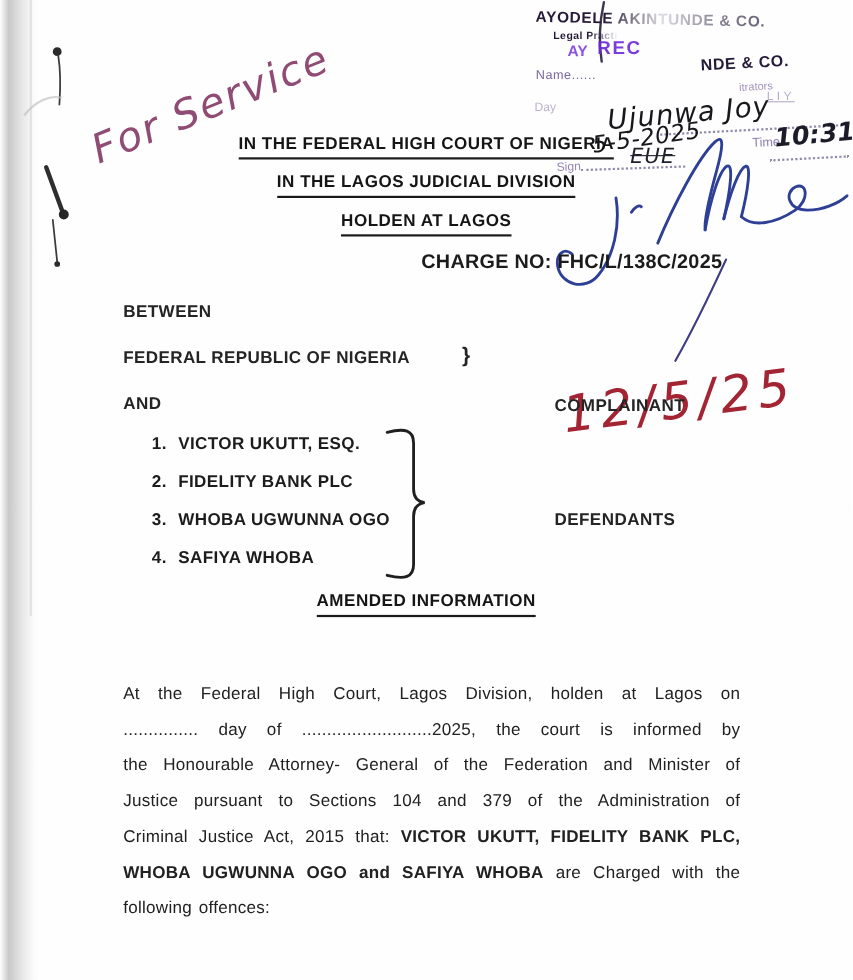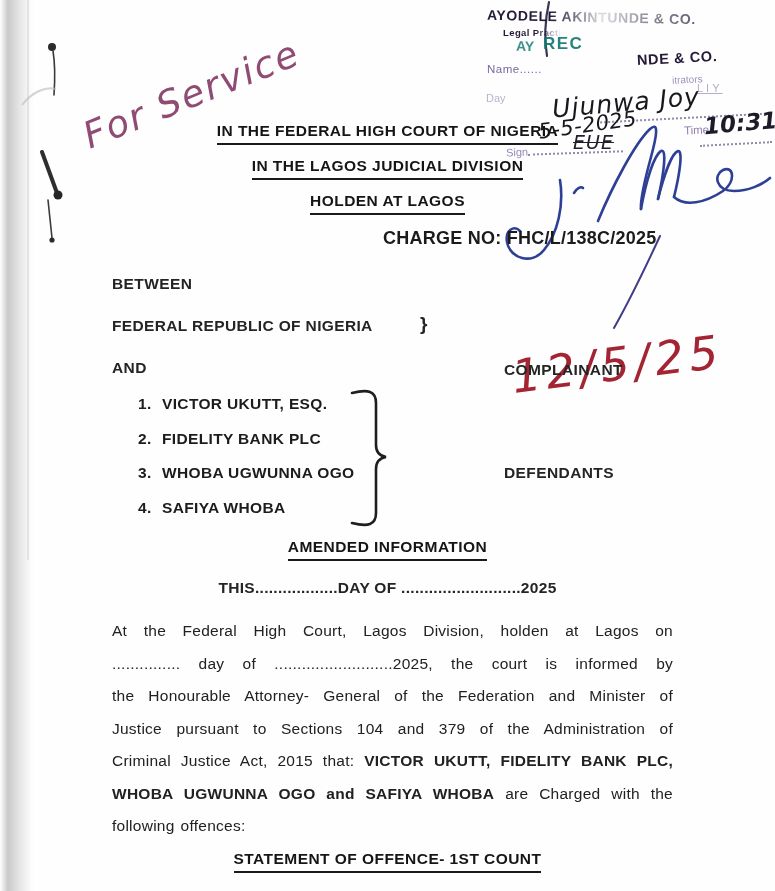--- a/index.html
+++ b/index.html
@@ -11,21 +11,21 @@
   
   .edge-shade{left:0;top:0;width:36px;height:891px;
     background:linear-gradient(90deg,#ffffff 0%,#c9c9c9 22%,#e6e6e6 55%,#fbfbfb 85%,#ffffff 100%);}
   .edge-line{left:27px;top:0;width:2px;height:560px;background:#d6d6d6;opacity:.6;}
   
   .center-row{left:0;top:0;width:775px;text-align:center;}
   .doc-h{font-weight:700;font-size:15.5px;letter-spacing:.45px;color:#151515;}
   .uline{display:inline-block;border-bottom:2.5px solid #1a1a1a;padding-bottom:2.5px;}
   
   .stamp-black{font-weight:700;color:#251a38;}
-  .stamp-purple{color:#0f766e;font-weight:700;}
+  .stamp-purple{color:#6d28d9;font-weight:700;}
   .stamp-field{color:#7a68a0;}
   .fade-mid{-webkit-mask-image:linear-gradient(90deg,#000 0%,#000 30%,rgba(0,0,0,.15) 55%,rgba(0,0,0,.55) 80%,rgba(0,0,0,.7) 100%);
             mask-image:linear-gradient(90deg,#000 0%,#000 30%,rgba(0,0,0,.15) 55%,rgba(0,0,0,.55) 80%,rgba(0,0,0,.7) 100%);}
   .fade-right{-webkit-mask-image:linear-gradient(90deg,#000 0%,#000 55%,transparent 100%);
               mask-image:linear-gradient(90deg,#000 0%,#000 55%,transparent 100%);}
   .dotted{border-bottom:2px dotted rgba(75,58,115,.6);height:1px;}
   .hand{font-family:"DejaVu Sans",sans-serif;font-style:italic;}
   
   .para{left:112px;top:615px;width:561px;font-size:15.5px;line-height:32.5px;
         color:#212121;letter-spacing:.25px;word-spacing:1.5px;}
@@ -136,29 +136,25 @@
   <svg class="abs" style="left:344px;top:387px;" width="44" height="143" viewBox="0 0 44 143">
     <path d="M8,6 C24,2 32,4 32,16 L32,58 C32,66 36,69 42,70 C36,71 32,74 32,82 L32,126 C32,138 24,140 8,136" stroke="#1f1f1f" stroke-width="2.6" fill="none" stroke-linecap="round"></path>
   </svg>
 
   <div class="abs typed b" style="left:504px;top:464px;font-size:15.5px;letter-spacing:.4px;">DEFENDANTS</div>
 
   <div class="abs center-row" style="top:538px;">
     <span class="doc-h uline">AMENDED INFORMATION</span>
   </div>
 
-  <div class="abs center-row typed b" style="top:579px;font-size:15.5px;letter-spacing:.3px;">THIS..................DAY OF ..........................2025</div>
 
   <div class="abs typed para">
       <div class="para-line"><span>At the Federal High Court, Lagos Division, holden at Lagos on</span></div>
       <div class="para-line"><span>............... day of ..........................2025, the court is informed by</span></div>
       <div class="para-line"><span>the Honourable Attorney- General of the Federation and Minister of</span></div>
       <div class="para-line"><span>Justice pursuant to Sections 104 and 379 of the Administration of</span></div>
       <div class="para-line"><span>Criminal Justice Act, 2015 that: </span><span class="b">VICTOR UKUTT, FIDELITY BANK PLC,</span></div>
       <div class="para-line"><span class="b">WHOBA UGWUNNA OGO and SAFIYA WHOBA</span><span> are Charged with the</span></div>
       <div class="para-line last"><span>following offences:</span></div>
     </div>
 
-  <div class="abs center-row" style="top:850px;">
-    <span class="doc-h uline">STATEMENT OF OFFENCE- 1ST COUNT</span>
-  </div>
 
 </div>
 
 </body></html>

